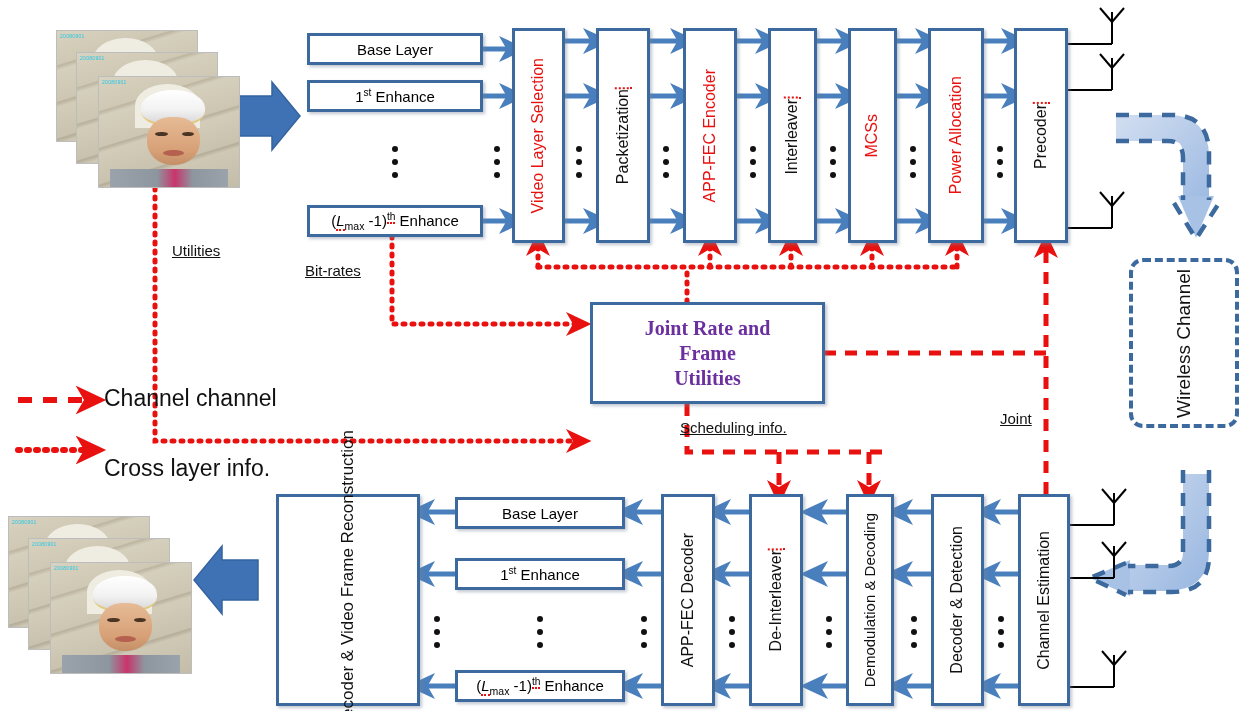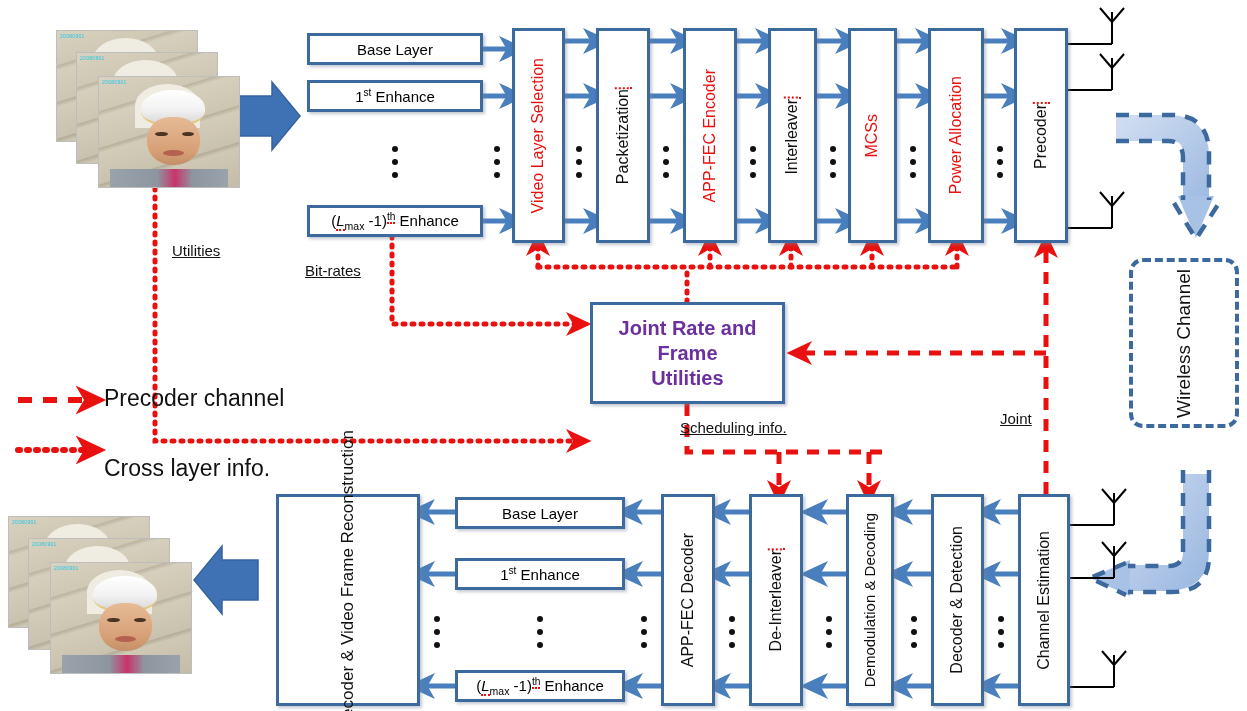--- a/index.html
+++ b/index.html
@@ -353,21 +353,21 @@
     </div>
 
   <div class="box shadow" style="left:1014px;top:28px;width:54px;height:215px;">
     <span class="vert blk squig">Precoder</span>
   </div>
 
   <div class="wch" style="left:1129px;top:258px;width:110px;height:170px;">
     <span class="vert blk" style="font-size:19px;"><span>Wireless</span> <span>Channel</span></span>
   </div>
 
-  <div class="box shadow" style="left:590px;top:302px;width:195px;height:102px;">
+  <div class="box shadow" style="left:590px;top:302px;width:235px;height:102px;font-family:Liberation Serif, serif;">
     <div class="purple">
       <div>Joint Rate and</div>
       <div>Frame</div>
       <div>Utilities</div>
     </div>
   </div>
 
   <div class="box shadow" style="left:276px;top:494px;width:144px;height:212px;">
     <span class="vert blk" style="font-size:17px;line-height:1.35;">SVC Decoder &amp; Video Frame Reconstruction</span>
   </div>
@@ -435,16 +435,16 @@
 
   <div class="box shadow" style="left:1018px;top:494px;width:52px;height:212px;">
     <span class="vert blk">Channel Estimation</span>
   </div>
 
   <div class="side" style="left:172px;top:242px;">Utilities</div>
   <div class="side" style="left:305px;top:262px;">Bit-rates</div>
   <div class="side" style="left:680px;top:419px;">Scheduling info.</div>
   <div class="side" style="left:1000px;top:410px;">Joint</div>
 
-  <div class="legend" style="left:104px;top:385px;">Precoder channel</div>
+  <div class="legend" style="left:104px;top:385px;">Channel channel</div>
   <div class="legend" style="left:104px;top:455px;">Cross layer info.</div>
 
 </div>
 
 </body></html>

